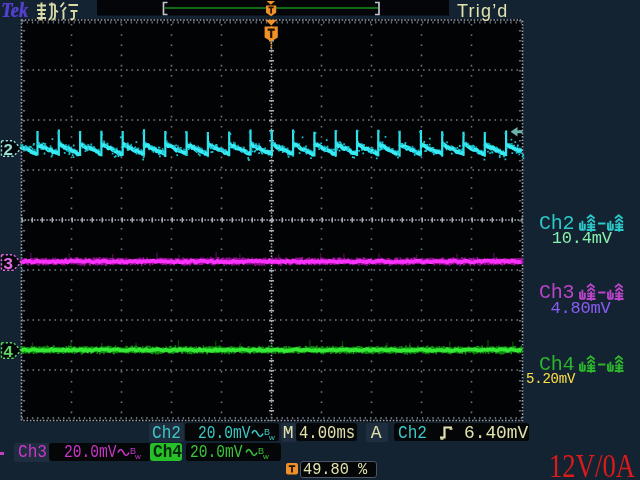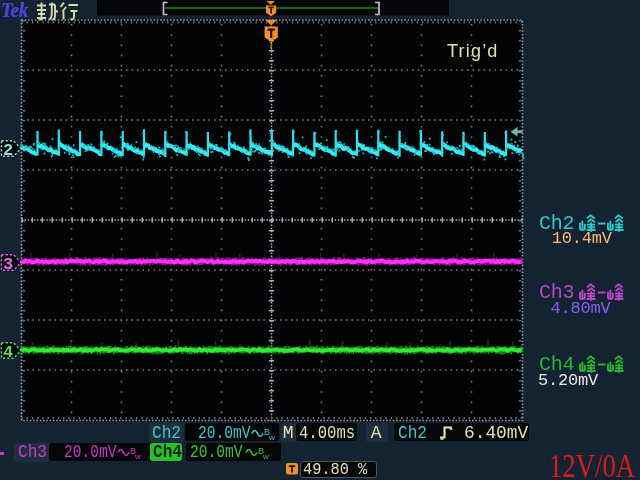--- a/index.html
+++ b/index.html
@@ -106,38 +106,38 @@
 <svg class="t" style="left:36px;top:1px" width="50" height="20" viewBox="0 0 50 20">
       <g transform="translate(0,0.5)" stroke="#d6daa6" stroke-width="1.9" fill="none">
 <path d="M1 4 H10 M1 8.5 H10 M5.5 1 V12 M2 12.5 H9 M1 16.5 H10 M5.5 12.5 V17.5 L3.5 18.5"></path>
 <path d="M13 3 L19 3 M15.8 1 V12.5 Q15.8 17 13 18 M19 3 V14 Q19 18 16.5 18 M20 9 l1.8 1.8"></path>
 </g>
 <g transform="translate(23,0.5)" stroke="#d6daa6" stroke-width="1.9" fill="none">
 <path d="M5 1 L1.5 5.5 M7 5.5 L3.5 10 M4.5 10 V18"></path>
 <path d="M9.5 3.5 H19 M11.5 9.5 H18.5 M15 9.5 V15.5 Q15 18.5 11.5 17.5"></path>
 </g>
     </svg>
-<div class="t y" style="left:447px;top:1.5px;font-size:18px;letter-spacing:1.2px;font-family:'Liberation Sans',sans-serif;margin-top:40px;">Trig’d</div>
+<div class="t y" style="left:457px;top:1.5px;font-size:18px;letter-spacing:1.2px;font-family:'Liberation Sans',sans-serif;">Trig’d</div>
 <div class="t " style="left:539px;top:214px;font-size:20px;letter-spacing:-0.2px;color:#2cc8c8;">Ch2</div>
 <svg class="t" style="left:578px;top:213px" width="50" height="20" viewBox="0 0 50 20">
       <g transform="translate(1,1.2)" stroke="#2cc8c8" stroke-width="1.9" fill="none">
 <path d="M1 8.5 V15.5 M3.4 6.5 V15.5 M5.8 9.5 V15.5 M1 15.5 H5.8"></path>
 <path d="M8 4.2 L11.6 1 L15.6 4.2 M8.6 8 L12 5 L16 8"></path>
 <path d="M8 10.4 H16.2 M8.4 13 H16 M7.6 15.8 H16.6 M12.1 8 V17.5"></path>
 </g>
       <line x1="20" y1="10.5" x2="27.5" y2="10.5" stroke="#2cc8c8" stroke-width="2"></line>
       <g transform="translate(28,0)">
         <g transform="translate(1,1.2)" stroke="#2cc8c8" stroke-width="1.9" fill="none">
 <path d="M1 8.5 V15.5 M3.4 6.5 V15.5 M5.8 9.5 V15.5 M1 15.5 H5.8"></path>
 <path d="M8 4.2 L11.6 1 L15.6 4.2 M8.6 8 L12 5 L16 8"></path>
 <path d="M8 10.4 H16.2 M8.4 13 H16 M7.6 15.8 H16.6 M12.1 8 V17.5"></path>
 </g>
       </g>
     </svg>
-<div class="t " style="left:551.8px;top:229.8px;font-size:17px;letter-spacing:-0.2px;color:#fdba74;">10.4mV</div>
+<div class="t " style="left:551.8px;top:229.8px;font-size:17px;letter-spacing:-0.2px;color:#86efac;">10.4mV</div>
 <div class="t " style="left:539px;top:283px;font-size:20px;letter-spacing:-0.2px;color:#b844c8;">Ch3</div>
 <svg class="t" style="left:578px;top:282px" width="50" height="20" viewBox="0 0 50 20">
       <g transform="translate(1,1.2)" stroke="#b844c8" stroke-width="1.9" fill="none">
 <path d="M1 8.5 V15.5 M3.4 6.5 V15.5 M5.8 9.5 V15.5 M1 15.5 H5.8"></path>
 <path d="M8 4.2 L11.6 1 L15.6 4.2 M8.6 8 L12 5 L16 8"></path>
 <path d="M8 10.4 H16.2 M8.4 13 H16 M7.6 15.8 H16.6 M12.1 8 V17.5"></path>
 </g>
       <line x1="20" y1="10.5" x2="27.5" y2="10.5" stroke="#b844c8" stroke-width="2"></line>
       <g transform="translate(28,0)">
         <g transform="translate(1,1.2)" stroke="#b844c8" stroke-width="1.9" fill="none">
@@ -157,21 +157,21 @@
 </g>
       <line x1="20" y1="10.5" x2="27.5" y2="10.5" stroke="#2cb42c" stroke-width="2"></line>
       <g transform="translate(28,0)">
         <g transform="translate(1,1.2)" stroke="#2cb42c" stroke-width="1.9" fill="none">
 <path d="M1 8.5 V15.5 M3.4 6.5 V15.5 M5.8 9.5 V15.5 M1 15.5 H5.8"></path>
 <path d="M8 4.2 L11.6 1 L15.6 4.2 M8.6 8 L12 5 L16 8"></path>
 <path d="M8 10.4 H16.2 M8.4 13 H16 M7.6 15.8 H16.6 M12.1 8 V17.5"></path>
 </g>
       </g>
     </svg>
-<div class="t " style="left:538px;top:372.1px;font-size:17px;letter-spacing:-0.2px;color:#e5e5e5;">5.20mV</div>
+<div class="t " style="left:526px;top:372.1px;font-size:14px;letter-spacing:-0.2px;color:#fde047;">5.20mV</div>
 <div class="box" style="left:149px;top:423px;width:35px;height:19px;background:#1e2e3e;border-radius:2px;"></div>
 <div class="box" style="left:184.5px;top:423px;width:94.5px;height:18px;"></div>
 <div class="box" style="left:295.5px;top:423px;width:61.5px;height:18px;"></div>
 <div class="box" style="left:394px;top:423px;width:135px;height:18px;"></div>
 <div class="t cy" style="left:152px;top:423.5px;font-size:18px;transform:scaleX(0.895);">Ch2</div>
 <div class="t cy" style="left:197.5px;top:423.5px;font-size:18px;transform:scaleX(0.81);">20.0mV</div>
 <div class="t" style="left:251px;top:424.5px"><svg width="24" height="18" viewBox="0 0 24 18" style="vertical-align:-3px">
         <path d="M1 8.5 Q3.8 2.5 6.5 8.5 T12 8.5" stroke="#3cc8c4" stroke-width="1.7" fill="none"></path>
         <text x="13" y="10" fill="#3cc8c4" font-size="9" font-family="Liberation Sans">B</text>
         <text x="18" y="15" fill="#3cc8c4" font-size="8" font-family="Liberation Sans">w</text>

